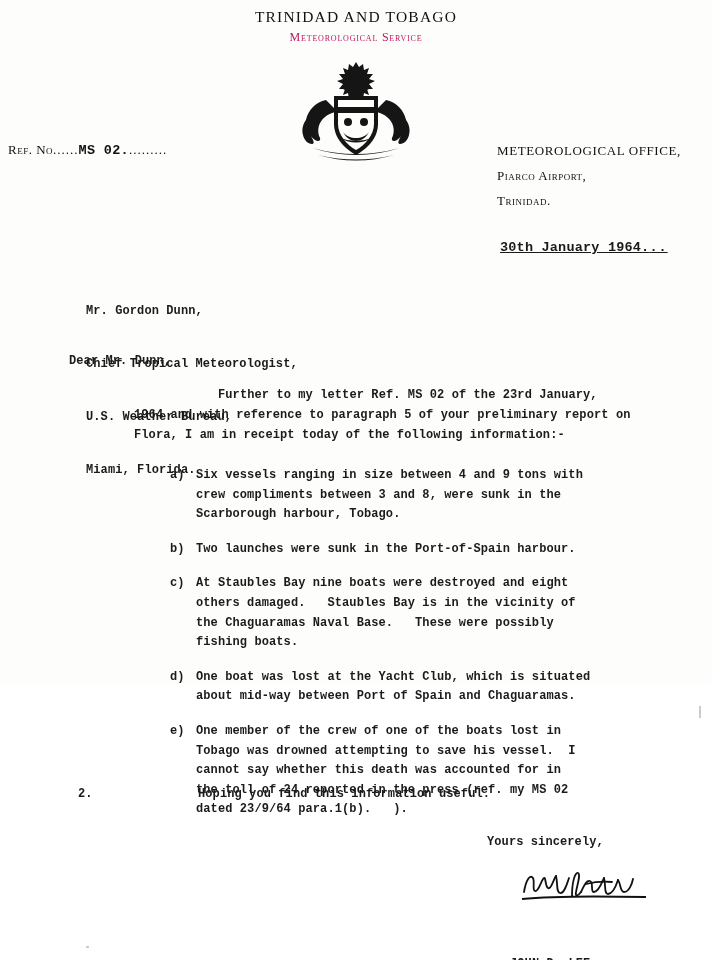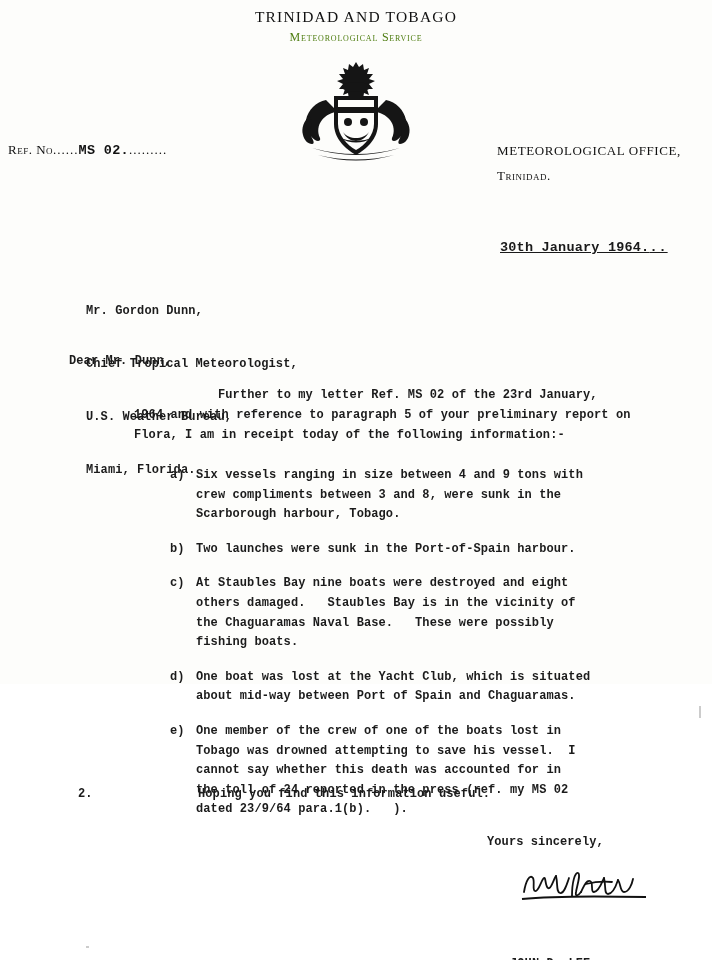--- a/index.html
+++ b/index.html
@@ -32,21 +32,21 @@
     font-family: "Liberation Serif", serif;
     font-size: 15.5px;
     letter-spacing: 1.2px;
     color: #111;
   }
   .lh-line2 {
     font-family: "Liberation Serif", serif;
     font-size: 12px;
     letter-spacing: 0.8px;
     margin-top: 4px;
-    color: #4d7c0f;
+    color: #be185d;
     font-variant: small-caps;
   }
 
   
   .crest {
     position: absolute;
     left: 50%;
     top: 60px;
     transform: translateX(-50%);
     width: 120px;
@@ -247,20 +247,21 @@
       </g>
     </svg>
   </div>
 
   <div class="ref-block">
     <span class="ref-label">Ref. No</span><span class="ref-dots">......</span><span class="ref-value">MS 02.</span><span class="ref-dots">.........</span>
   </div>
 
   <div class="office-block">
     <div class="office-l1">METEOROLOGICAL  OFFICE,</div>
+    <div class="office-l2">Piarco Airport,</div>
     <div class="office-l3">Trinidad.</div>
   </div>
 
   <div class="date-line">
     <span>30th January 1964.</span><span class="date-dots">..</span>
   </div>
 
   <div class="typed recipient">
     <div>Mr. Gordon Dunn,</div>
     <div>Chief Tropical Meteorologist,</div>

